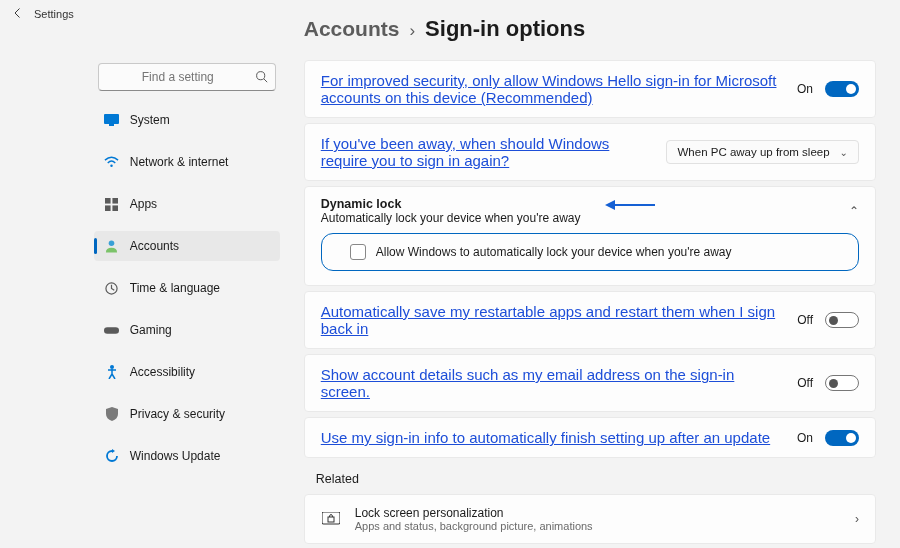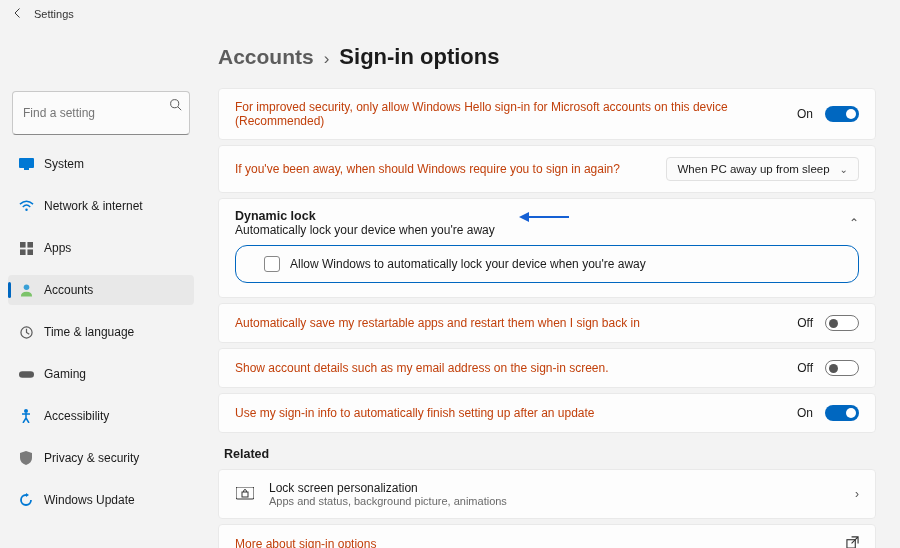--- a/index.html
+++ b/index.html
@@ -1,42 +1,42 @@
 <!DOCTYPE html>
 <html><head>
 <meta charset="utf-8">
 <style>
 * { margin:0; padding:0; box-sizing:border-box; font-family:"Segoe UI",Arial,sans-serif; }
 body { background:#f3f3f3; width:900px; height:548px; overflow:hidden; font-size:12px; color:#1b1b1b; }
-.app { display:flex; flex-direction:column; height:100%; }
+.app { display:flex; flex-direction:row; height:100%; }
 .titlebar { display:flex; align-items:center; gap:10px; padding:6px 12px; height:28px; }
 .titlebar .back svg { width:12px; height:12px; }
 .titlebar .title { font-size:11px; color:#333; }
 
 .body { display:flex; flex:1; overflow:hidden; }
 .sidebar { width:200px; padding:8px 6px 8px 8px; display:flex; flex-direction:column; gap:4px; }
 .searchwrap { position:relative; margin:55px 4px 10px 4px; }
-.searchwrap input { width:100%; height:44px; border:1px solid #c9c9c9; border-bottom:1.5px solid #8a8a8a; background:#fbfbfb; border-radius:4px; padding:0 28px 0 10px; font-size:12px; outline:none; }
+.searchwrap input { width:100%; height:28px; border:1px solid #c9c9c9; border-bottom:1.5px solid #8a8a8a; background:#fbfbfb; border-radius:4px; padding:0 28px 0 10px; font-size:12px; outline:none;text-align:center; }
 .searchwrap .sicon { position:absolute; right:8px; top:7px; color:#666; }
 .nav { display:flex; flex-direction:column;gap:12px; }
 .nav-item { display:flex; align-items:center; gap:10px; height:30px; padding:0 10px; border-radius:4px; cursor:default; position:relative;}
 .nav-item.active { background:#e8e8e8; }
 .nav-item.active::before { content:""; position:absolute; left:0; top:7px; bottom:7px; width:3px; background:#0067c0; border-radius:2px; }
 .nav-item .nicon { width:16px; display:flex; justify-content:center; }
 .nav-item span.label { font-size:12px; color:#1b1b1b; }
 
 .main { flex:1; padding:10px 24px 20px 18px; overflow-y:auto; }
 .breadcrumb { display:flex; align-items:baseline; gap:10px; margin:6px 0 18px 0; }
 .breadcrumb .parent { font-size:21px; font-weight:600; color:#5c5c5c; }
 .breadcrumb .sep { font-size:17px; color:#5c5c5c; }
 .breadcrumb .current { font-size:22px; font-weight:600; }
 
 .card { background:#fdfdfd; border:1px solid #e9e9e9; border-radius:4px; margin-bottom:5px; }
 .row { display:flex; align-items:center; padding:11px 16px; gap:12px; }
-.row .text { flex:1; font-size:12px; color:#c2410c; }
+.row .text { flex:1; font-size:15px; color:#1d4ed8;text-decoration:underline; }
 .row .value { font-size:12px; color:#1b1b1b; }
 
 .toggle { width:34px; height:16px; border-radius:10px; position:relative; }
 .toggle .knob { position:absolute; width:10px; height:10px; border-radius:50%; top:3px; }
 .toggle.on { background:#0067c0; }
 .toggle.on .knob { right:3px; background:#fff; }
 .toggle.off { background:#fff; border:1px solid #777; }
 .toggle.off .knob { left:3px; background:#555; width:9px; height:9px; }
 
 .dropdown { display:flex; align-items:center; gap:10px; background:#fbfbfb; border:1px solid #e1e1e1; border-radius:4px; padding:5px 10px; font-size:11.5px; }
@@ -46,21 +46,21 @@
 .expander-head .titlecol { flex:1; }
 .expander-head .etitle { font-size:12.5px; font-weight:600; }
 .expander-head .chevup { color:#555; align-self:center;}
 .arrow-annot { position:absolute; left:300px; top:12px; }
 .arrow-annot svg { width:50px; height:12px; }
 
 .expander-body { padding:0 16px 14px 16px; }
 .cbline { display:flex; align-items:center; gap:10px; border:1.5px solid #0067c0; border-radius:12px; padding:10px 28px; }
 .cbox { width:16px; height:16px; border:1px solid #888; border-radius:3px; background:#fff; }
 
-.section-label { font-size:12.5px; font-weight:700; margin:14px 0 8px 6px; }
+.section-label { font-size:12.5px; font-weight:400; margin:14px 0 8px 12px; }
 .relrow { display:flex; align-items:center; gap:14px;justify-content:space-between; }
 .relicon { width:20px; display:flex; justify-content:center; color:#333; }
 .reltext .rtitle { font-size:12px; }
 .reltext .rsub { font-size:11px; color:#6a6a6a; }
 .chevr { color:#555; }
 
 .extlink svg { width:13px; height:13px; }
 </style>
 </head>
 <body>

